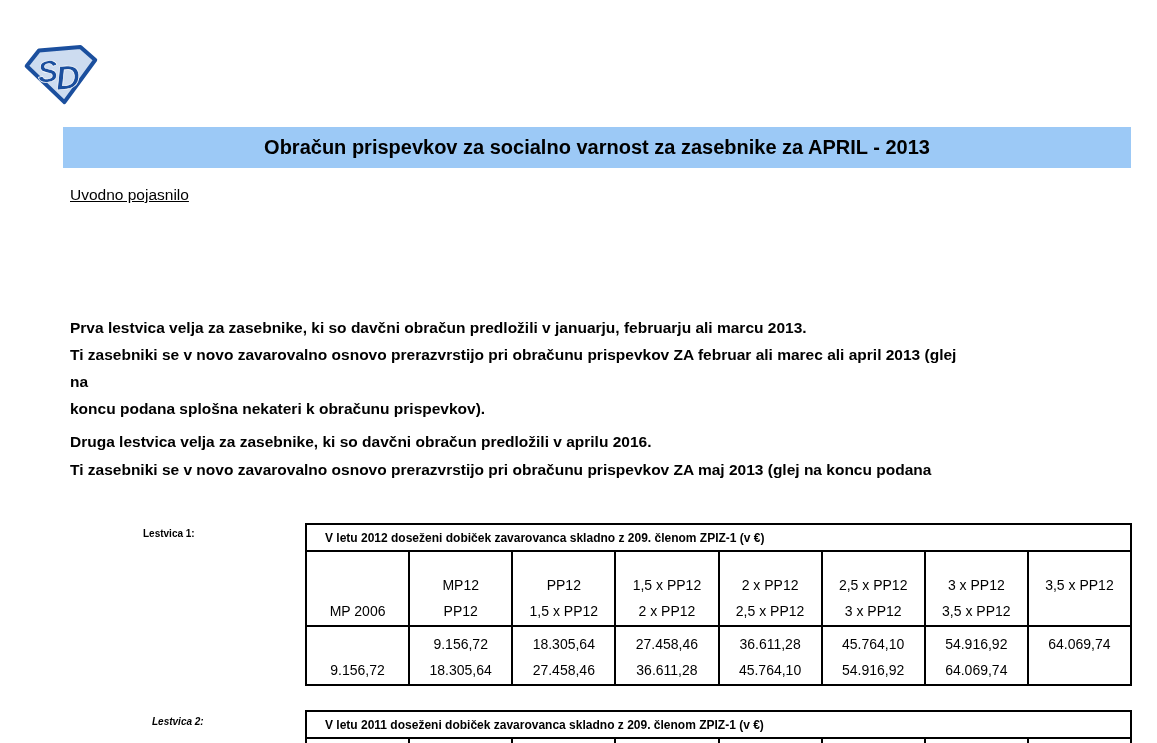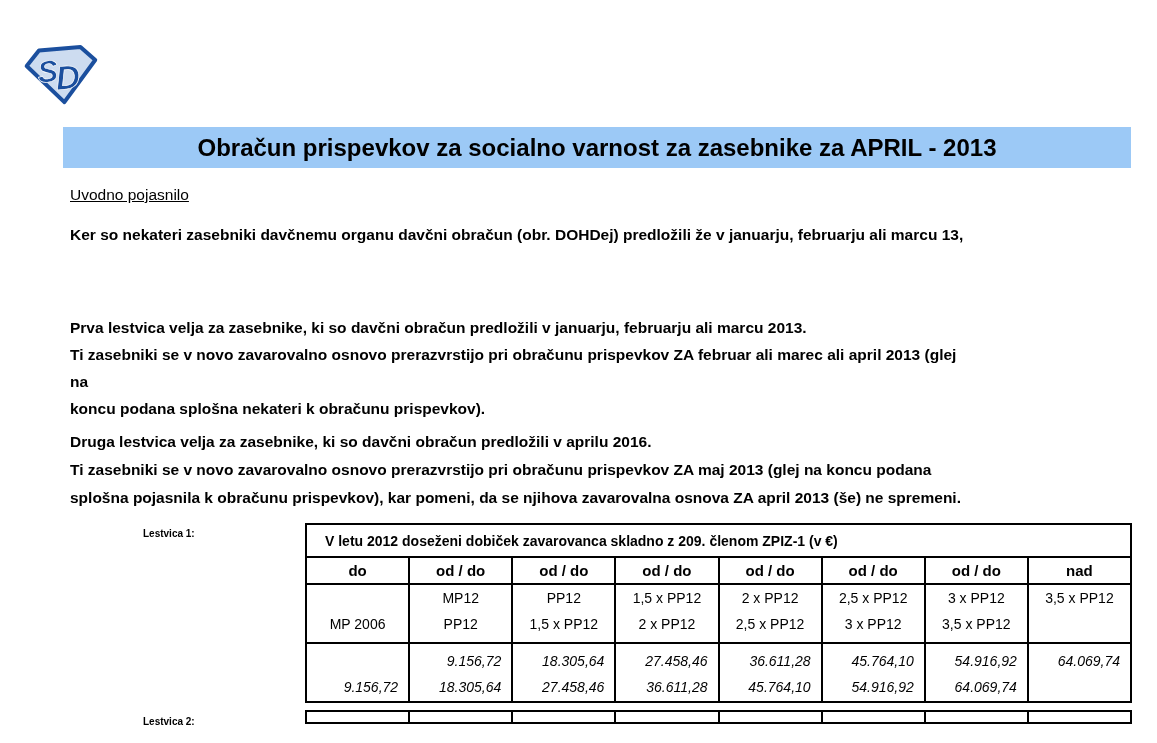--- a/index.html
+++ b/index.html
@@ -9,53 +9,53 @@
     background:#ffffff;
     overflow:hidden;
     font-family:"Liberation Sans", sans-serif;
     color:#000;
   }
   .logo { position:absolute; left:22px; top:42px; width:80px; height:66px; }
   .title-bar {
     position:absolute; left:63px; top:127px; width:1068px; height:41px;
     background:#9CC9F6;
     display:flex; align-items:center; justify-content:center;
-    font-weight:bold; font-size:24px;
+    font-weight:bold; font-size:20px;
   }
   .intro-heading {
     position:absolute; left:70px; top:186px;
     font-weight:normal; font-size:15.5px; text-decoration:underline;
   }
   .para { position:absolute; left:70px; width:1065px; font-weight:bold; font-size:15.5px; }
   .para1 { top:220px; line-height:30px; }
   .para2 { top:314px; line-height:27px; }
   .para3 { top:428px; line-height:28px; }
 
   .lest-label { position:absolute; font-weight:bold; font-size:10px; }
   .lest-label.l1 { left:143px; top:528px; }
-  .lest-label.l2 { left:143px; top:716px; }
+  .lest-label.l2 { left:152px; top:716px;font-style:italic; }
 
   table.ltable {
     position:absolute; left:305px; width:827px;
     border-collapse:collapse; table-layout:fixed;
     font-size:14px;
   }
   table.t1 { top:523px; }
   table.t2 { top:710px; }
   .ltable td { border:2px solid #000; background:#fff; overflow:hidden; }
   .t-title td {
-    font-weight:bold; font-size:14px; height:33px;
+    font-weight:bold; font-size:12px; height:27px;
     padding-left:18px; text-align:left; vertical-align:middle;
   }
   .t-cols td {
     font-weight:bold; font-size:15px; height:27px;
     text-align:center; vertical-align:middle;
   }
-  .t-range td { height:59px; vertical-align:top; padding-top:1px; text-align:center; }
-  .t-vals  td { height:52px; vertical-align:top; padding-top:5px; text-align:right; padding-right:10px;font-style:italic; }
+  .t-range td { height:59px; vertical-align:top; padding-top:21px; text-align:center; }
+  .t-vals  td { height:52px; vertical-align:top; padding-top:5px; text-align:center; padding-right:0; }
   .cl { height:26px; line-height:24px; white-space:nowrap; }
   .t-stub td { height:12px; }
 </style>
 </head>
 <body>
 
 <div class="logo">
   <svg viewBox="0 0 100 80" width="80" height="66">
     <g transform="rotate(-5 50 40)">
       <polygon points="7,25 24,7 76,7 93,25 50,74" fill="#CDDCF0" stroke="#1B4F9E" stroke-width="5" stroke-linejoin="round"></polygon>
@@ -65,52 +65,40 @@
   </svg>
 </div>
 
 <div class="title-bar">
   <span>Obračun prispevkov za socialno varnost za zasebnike za APRIL - 2013</span>
 </div>
 
 <div class="intro-heading">Uvodno pojasnilo</div>
 
 <div class="para para1">
-  <div>Ker so nekateri zasebniki davčnemu organu davčni obračun (obr. DOHDej) predložili že v januarju, februarju ali marcu 13,</div>
 </div>
 
 <div class="para para2">
   <div>Prva lestvica velja za zasebnike, ki so davčni obračun predložili v januarju, februarju ali marcu 2013.</div>
   <div>Ti zasebniki se v novo zavarovalno osnovo prerazvrstijo pri obračunu prispevkov ZA februar ali marec ali april 2013 (glej</div>
   <div>na</div>
   <div>koncu podana splošna nekateri k obračunu prispevkov).</div>
 </div>
 
 <div class="para para3">
   <div>Druga lestvica velja za zasebnike, ki so davčni obračun predložili v aprilu 2016.</div>
   <div>Ti zasebniki se v novo zavarovalno osnovo prerazvrstijo pri obračunu prispevkov ZA maj 2013 (glej na koncu podana</div>
-  <div>splošna pojasnila k obračunu prispevkov), kar pomeni, da se njihova zavarovalna osnova ZA april 2013 (še) ne spremeni.</div>
 </div>
 
 <div class="lest-label l1">Lestvica 1:</div>
 
 <table class="ltable t1">
   <tbody>
       <tr class="t-title">
     <td colspan="8">V letu 2012 doseženi dobiček zavarovanca skladno z 209. členom ZPIZ-1 (v €)</td>
-  </tr>
-  <tr class="t-cols">
-    <td>do</td>
-    <td>od / do</td>
-    <td>od / do</td>
-    <td>od / do</td>
-    <td>od / do</td>
-    <td>od / do</td>
-    <td>od / do</td>
-    <td>nad</td>
   </tr>
   <tr class="t-range">
     <td>
           <div class="cl"></div>
           <div class="cl">MP 2006</div>
         </td>
     <td>
           <div class="cl">MP12</div>
           <div class="cl">PP12</div>
         </td>
@@ -173,20 +161,23 @@
           <div class="cl"></div>
         </td>
   </tr>
 </tbody>
   </table>
 
 <div class="lest-label l2">Lestvica 2:</div>
 
 <table class="ltable t2">
   <tbody>
+      <tr class="t-title">
+    <td colspan="8">V letu 2011 doseženi dobiček zavarovanca skladno z 209. členom ZPIZ-1 (v €)</td>
+  </tr>
   <tr class="t-stub">
     <td></td>
     <td></td>
     <td></td>
     <td></td>
     <td></td>
     <td></td>
     <td></td>
     <td></td>
   </tr>

